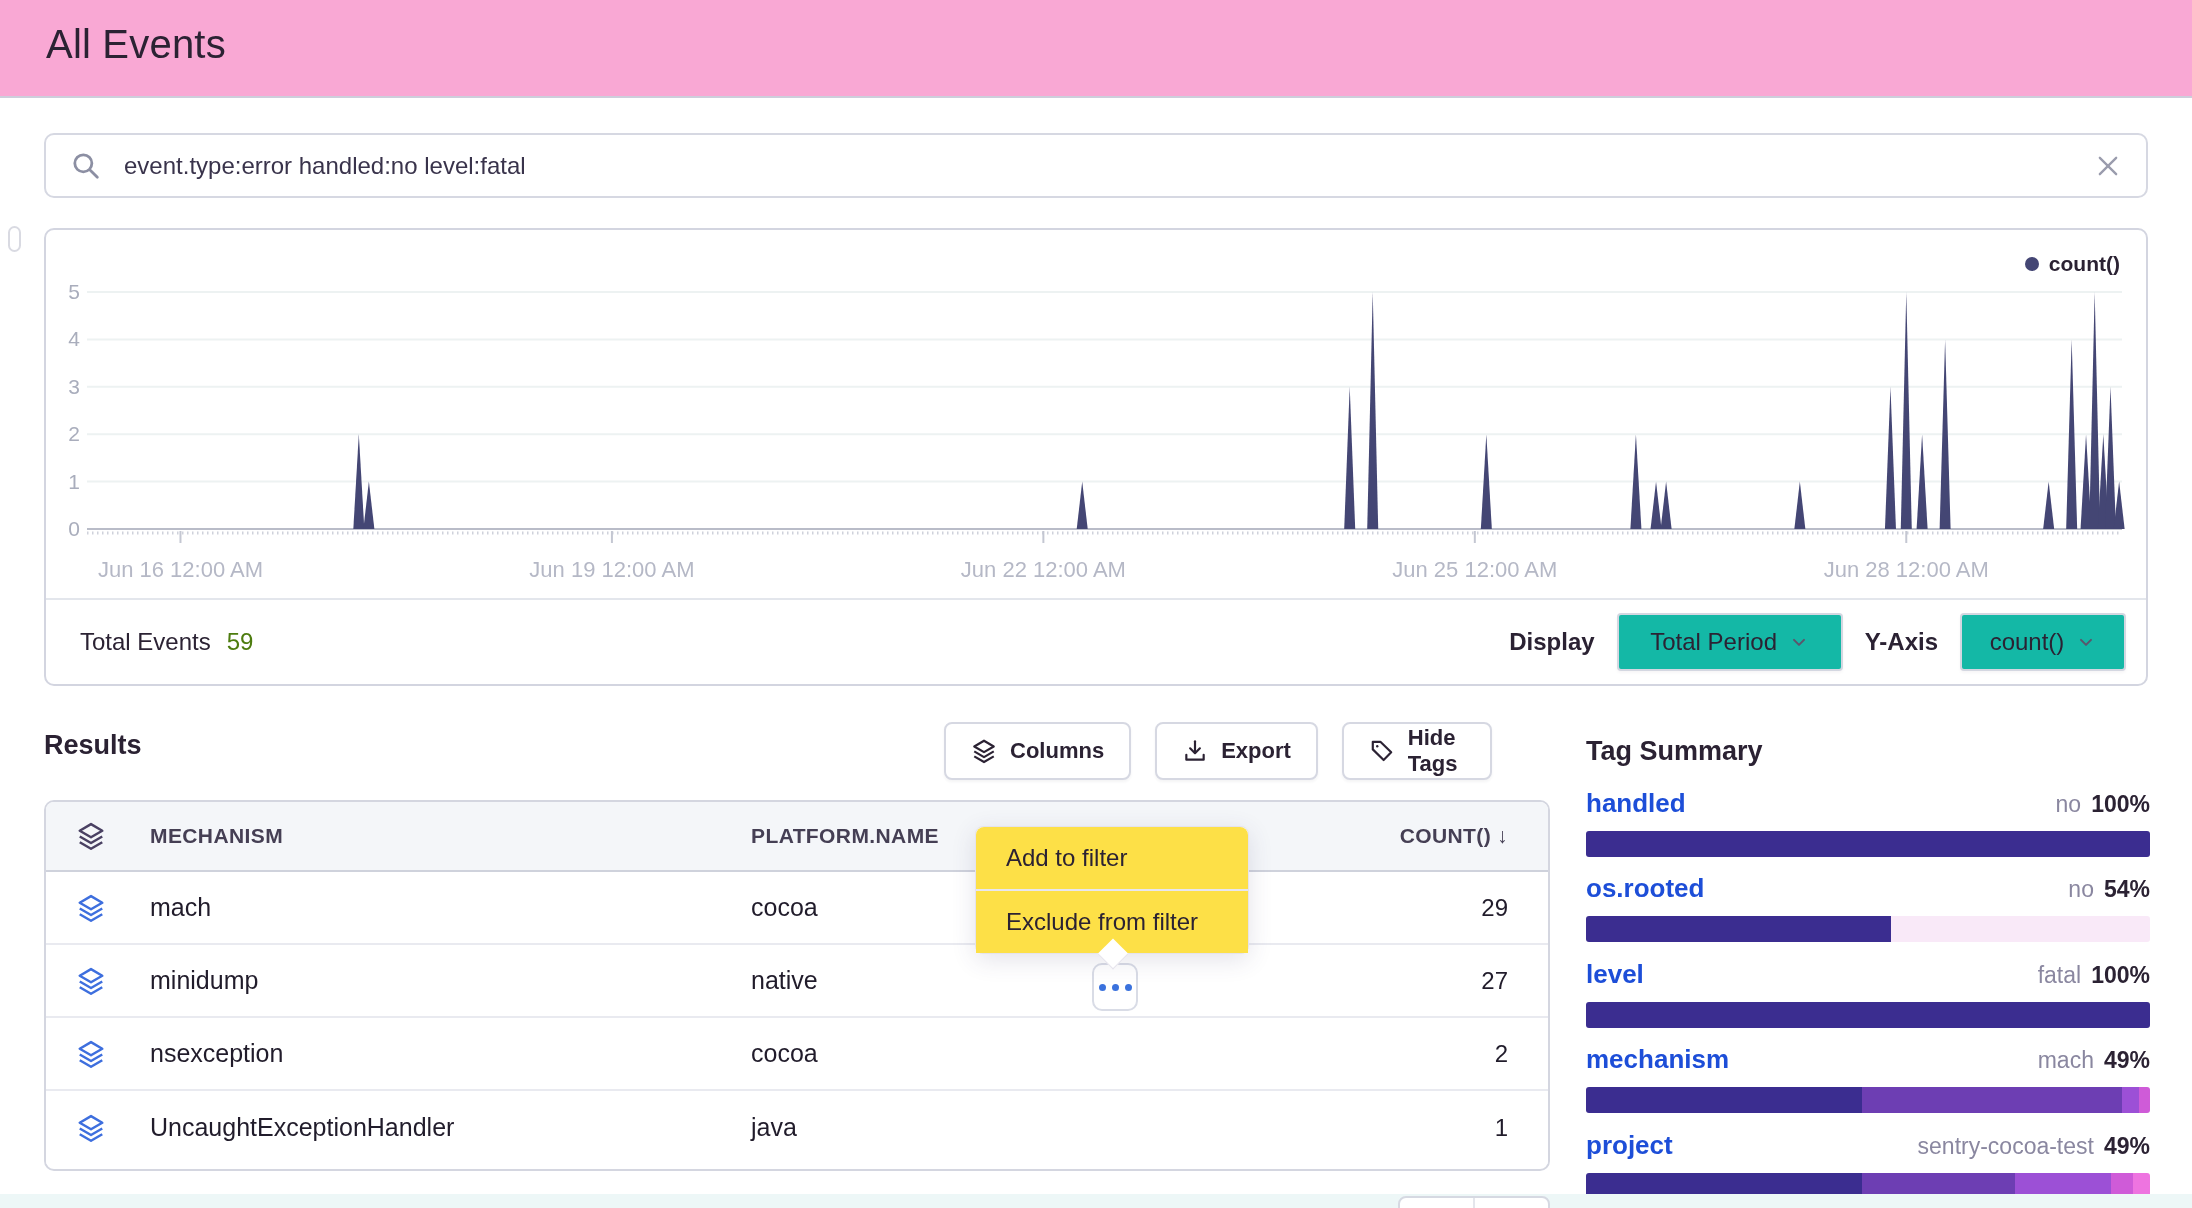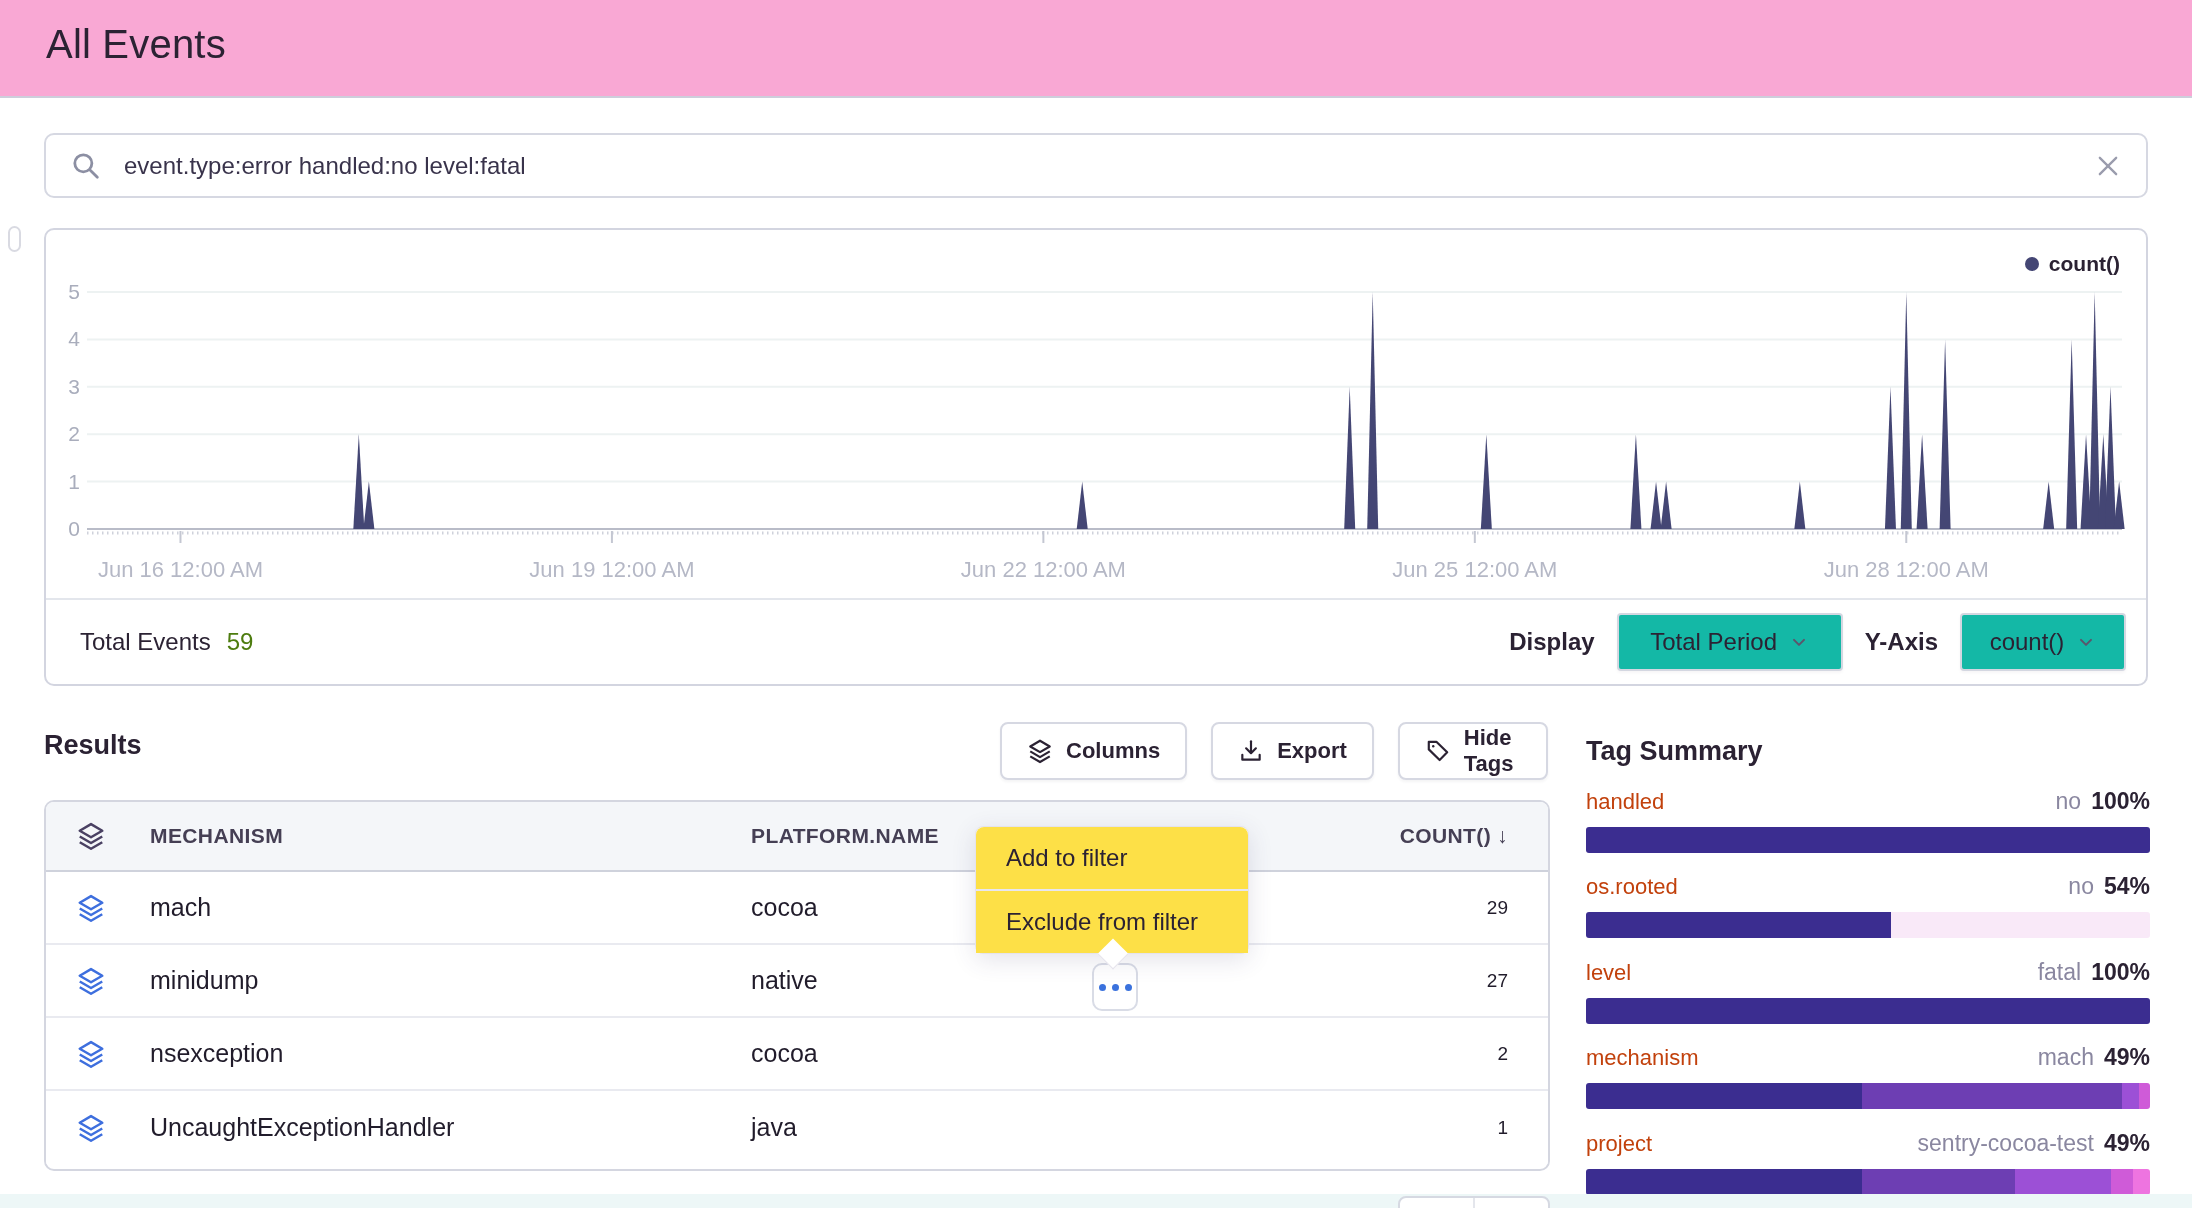--- a/index.html
+++ b/index.html
@@ -39,40 +39,40 @@
   .footer-right { margin-left:auto; display:flex; align-items:center; gap:22px; }
   .footer-label { font-size:24px; font-weight:700; color:#2B2233; }
   .dropdown-btn { height:58px; background:#14b8a6; border:2px solid #D4D7E1; border-radius:4px;
                   display:flex; align-items:center; justify-content:center; gap:12px;
                   font-size:24px; color:#2B2233; padding:0 24px; cursor:pointer;
                   box-shadow:0 2px 3px rgba(40,36,60,0.04); }
   .dropdown-btn .chev { display:flex; }
 
   
   .results-title { position:absolute; left:44px; top:730px; font-size:27px; font-weight:700; color:#2B2233; }
-  .results-buttons { position:absolute; left:1000px; top:722px; width:548px; height:58px;
+  .results-buttons { position:absolute; left:944px; top:722px; width:548px; height:58px;
                      display:flex; gap:24px; justify-content:flex-end; }
   .tool-btn { height:58px; background:#fff; border:2px solid #D6D8E2; border-radius:8px;
               display:flex; align-items:center; gap:13px; padding:0 25px;
               font-size:22px; font-weight:700; color:#2B2233; cursor:pointer;
               box-shadow:0 2px 3px rgba(40,36,60,0.05); }
 
   
   .table-card { position:absolute; left:44px; top:800px; width:1506px; height:371px;
                 background:#fff; border:2px solid #D4D6E0; border-radius:10px; overflow:hidden; }
   .t-header { display:flex; align-items:center; height:70px; background:#F4F6F9;
               border-bottom:2px solid #CFD2DC; }
   .t-row { display:flex; align-items:center; height:73px; background:#fff; border-bottom:2px solid #E9EAF0; }
   .t-row:last-child { border-bottom:none; }
   .cell-icon { flex:0 0 104px; padding-left:30px; display:flex; align-items:center; }
   .cell-mechanism { flex:0 0 592px; font-size:25px; color:#211C2B; }
   .t-header .cell-mechanism, .t-header .cell-platform, .t-header .cell-count {
       font-size:21px; font-weight:700; color:#453F54; letter-spacing:0.4px; }
   .cell-platform { flex:0 0 360px; font-size:25px; color:#211C2B;margin-left:9px; }
-  .cell-count { flex:1 1 auto; text-align:right; padding-right:40px; font-size:19px; color:#211C2B; }
+  .cell-count { flex:1 1 auto; text-align:right; padding-right:40px; font-size:24px; color:#211C2B; }
   .sort-arrow { font-weight:400; margin-left:6px; }
 
   .more-btn { position:absolute; left:1092px; top:963px; width:46px; height:48px;
               background:#fff; border:2px solid #D9DCE6; border-radius:10px;
               display:flex; align-items:center; justify-content:center; gap:6px; cursor:pointer; }
   .more-btn i { width:7px; height:7px; border-radius:50%; display:block; }
 
   
   .context-menu { position:absolute; left:975px; top:826px; width:274px; background:#fff;
                   border:1px solid #E5E3EC; border-radius:8px; z-index:40;
@@ -83,21 +83,21 @@
   .menu-item:last-child { border-radius:0 0 8px 8px; }
   .menu-divider { height:2px; background:#E8E6EF; }
   .menu-arrow { position:absolute; left:126px; bottom:-12px; width:22px; height:22px; background:#fff;
                 transform:rotate(45deg); border-right:1px solid #E5E3EC; border-bottom:1px solid #E5E3EC; }
 
   
   .tag-panel { position:absolute; left:1586px; top:722px; width:564px; height:480px; }
   .tag-heading { position:absolute; left:0; top:14px; font-size:27px; font-weight:700; color:#2B2233; }
   .tag-entry { position:absolute; left:0; width:564px; }
   .tag-head-row { display:flex; align-items:baseline; }
-  .tag-name { font-size:22px; font-weight:400; color:#c2410c; }
+  .tag-name { font-size:26px; font-weight:700; color:#1d4ed8; }
   .tag-val-group { margin-left:auto; display:flex; gap:10px; align-items:baseline; }
   .tag-topvalue { font-size:23px; color:#8A87A0; }
   .tag-percent { font-size:23px; font-weight:700; color:#2B2233; }
   .tag-bar { margin-top:12px; height:26px; border-radius:3px; overflow:hidden; display:flex; }
   .tag-seg { height:100%; }
 
   
   .bottom-strip { position:absolute; left:0; top:1194px; width:2192px; height:14px; background:#EDF7F7; }
   .pagination { position:absolute; left:1398px; top:1196px; width:152px; height:44px;
                 background:#fff; border:2px solid #D6D9E2; border-radius:8px; display:flex; }

